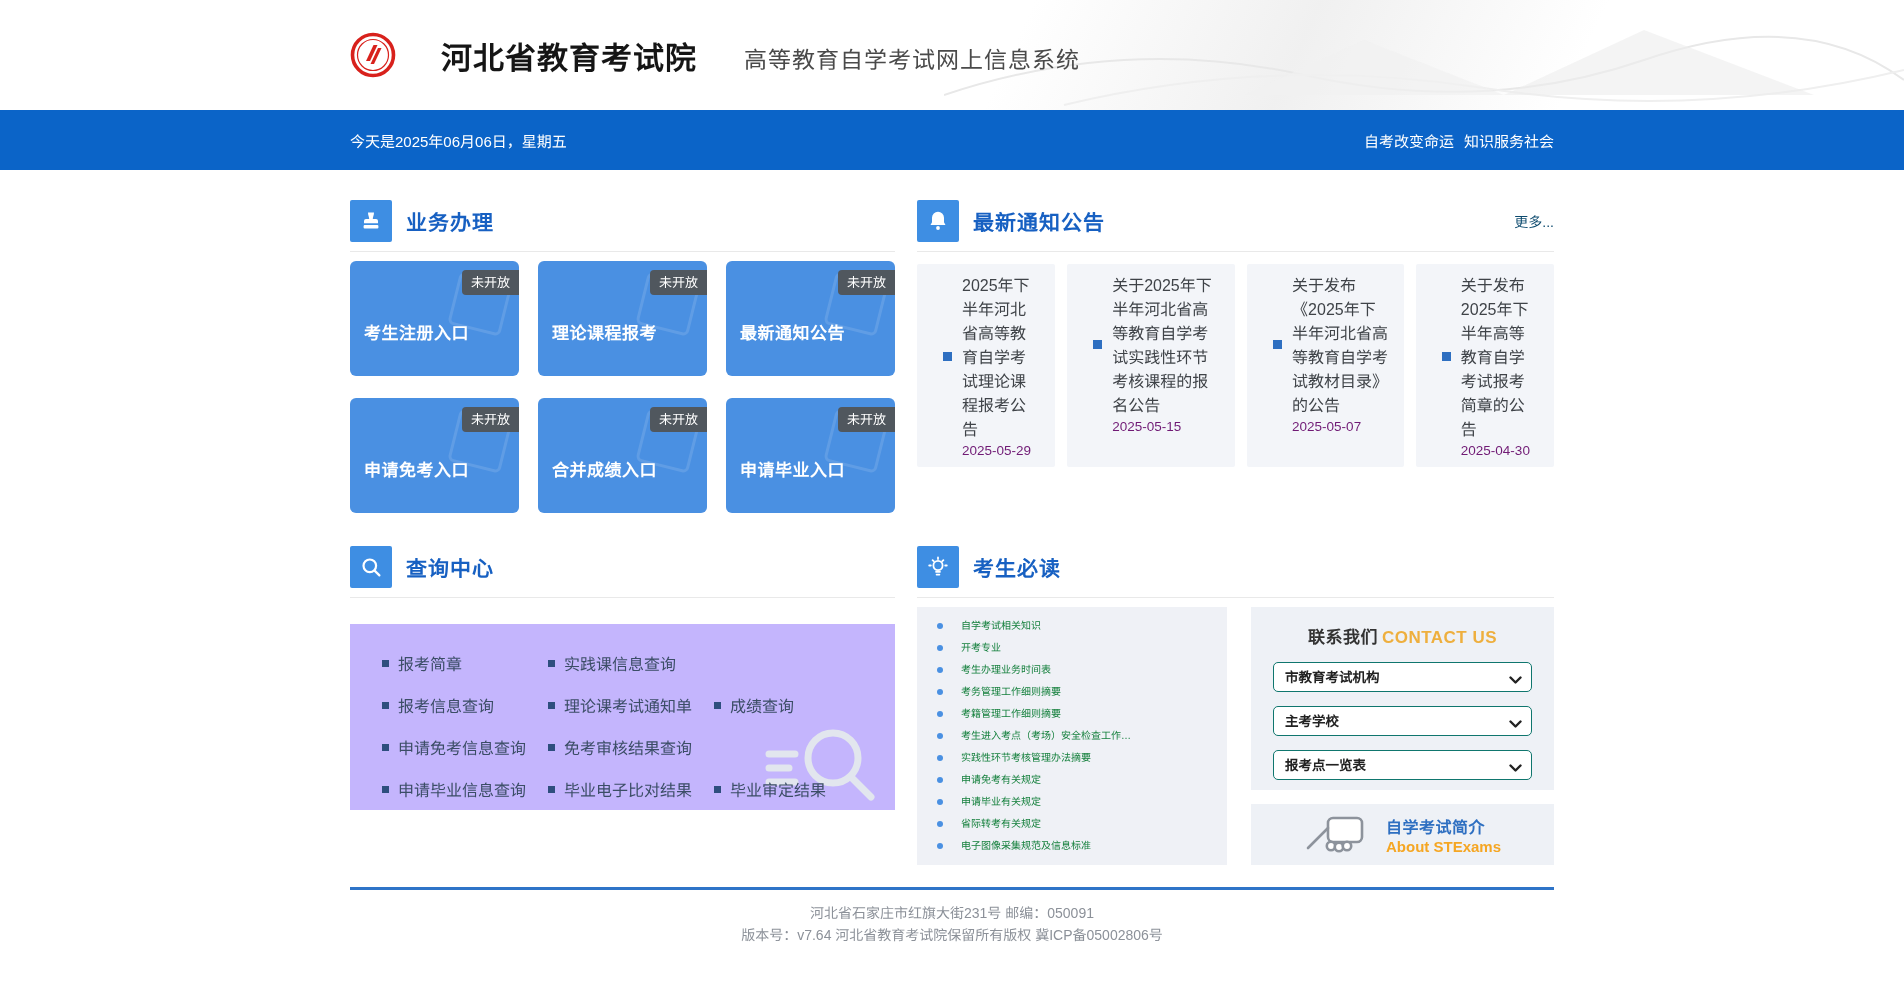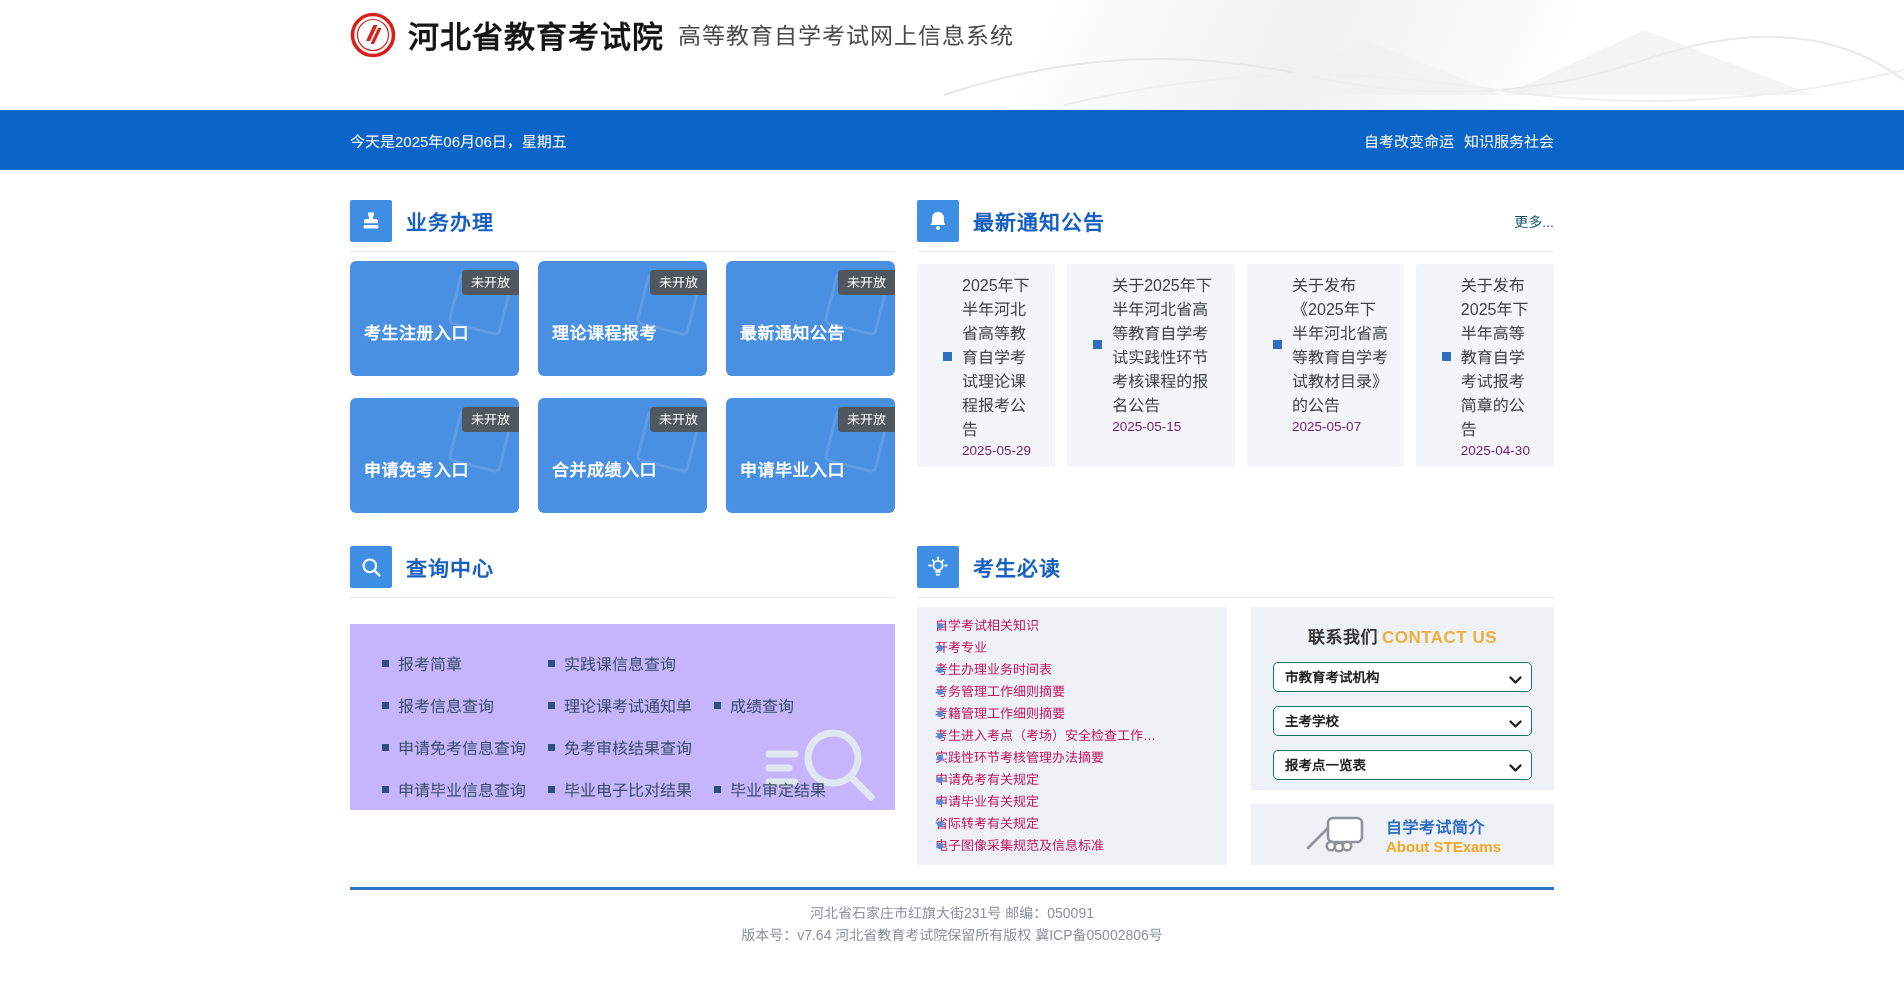--- a/index.html
+++ b/index.html
@@ -12,21 +12,21 @@
   a { text-decoration:none; color:inherit; }
   ul { list-style:none; }
 
   
   .site-header { height:110px; background:#fff; position:relative; overflow:hidden; }
   .site-header::before {
     content:''; position:absolute; right:0; top:0; width:1100px; height:110px;
     background:linear-gradient(115deg, rgba(240,240,240,0) 20%, rgba(228,228,228,.55) 45%, rgba(248,248,248,0) 70%);
   }
   .header-wave { position:absolute; right:0; top:0; pointer-events:none; }
-  .header-inner { width:1204px; height:100%; margin:12px auto; display:flex; align-items:flex-start; position:relative; }
+  .header-inner { width:1204px; height:100%; margin:0 auto; display:flex; align-items:center; position:relative;gap:33px; }
   .logo { width:46px; height:46px; flex:0 0 auto; margin-right:12px; }
   .site-name { font-size:31px; font-weight:800; color:#151515; letter-spacing:1px; }
   .system-name { font-size:23px; color:#4a4a4a; margin-left:14px; margin-top:5px; letter-spacing:1px; }
 
   
   .topbar { height:60px; background:#0b64c8; }
   .topbar-inner { width:1204px; height:100%; margin:0 auto; display:flex; align-items:center; justify-content:space-between; color:#fff; font-size:15px; }
   .slogans { display:flex; gap:10px; }
   .slogans a { color:#fff; cursor:pointer; }
 
@@ -61,21 +61,21 @@
   .query-panel { margin-top:26px; height:186px; background:#c4b5fd; position:relative; padding-top:18px; overflow:hidden; }
   .q-row { display:flex; align-items:center; height:42px; padding-left:32px; position:relative; z-index:1; }
   .q-link { display:flex; align-items:center; gap:9px; width:166px; font-size:16px; color:#3b4d66; cursor:pointer; }
   .q-link:last-child { width:auto; }
   .q-sq { width:7px; height:7px; background:#2e4e7e; flex:0 0 auto; }
   .q-watermark { position:absolute; right:14px; bottom:4px; z-index:0; }
 
   
   .mr-row { display:flex; gap:24px; margin-top:9px; }
   .mr-list { width:310px; flex:0 0 auto; background:#eff1f6; height:258px; padding:8px 0; }
-  .mr-list li { position:relative; height:22px; line-height:22px; font-size:13px; color:#be185d; padding:0 10px 0 18px;
+  .mr-list li { position:relative; height:22px; line-height:22px; font-size:10px; color:#15803d; padding:0 10px 0 44px;
     white-space:nowrap; overflow:hidden; cursor:pointer; }
   .mr-list li::before { content:''; position:absolute; left:20px; top:8px; width:6px; height:6px; border-radius:50%; background:#4a90e2; }
 
   .contact-col { flex:1; display:flex; flex-direction:column; gap:14px; }
   .contact-panel { background:#eef1f6; height:183px; padding:16px 22px 0; }
   .contact-title { text-align:center; font-size:17px; font-weight:700; color:#333; letter-spacing:.5px; }
   .contact-title .en { color:#eeaf3e; margin-left:4px; }
   .sel-wrap { position:relative; margin-top:14px; }
   .sel-wrap select { width:100%; height:30px; border:1px solid #0f766e; border-radius:5px; background:#fff;
     font-family:inherit; font-size:13.5px; font-weight:600; color:#222; padding:0 26px 0 11px;

